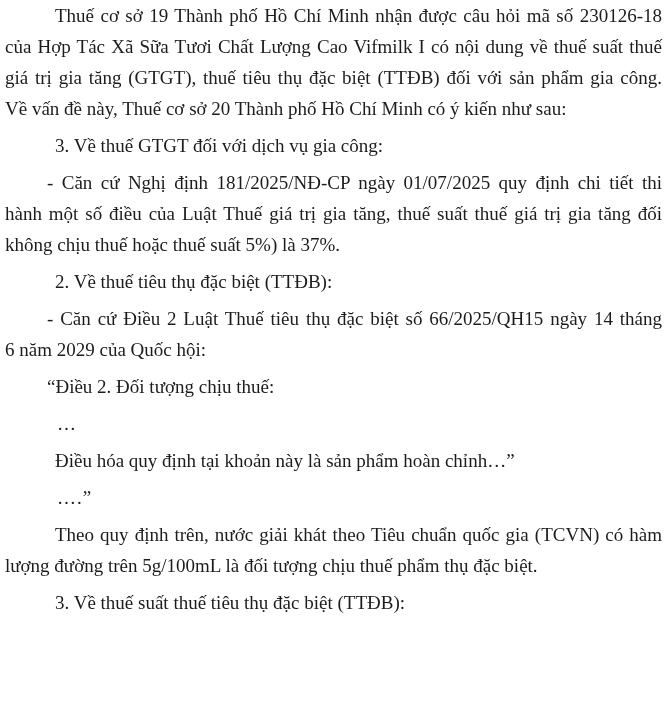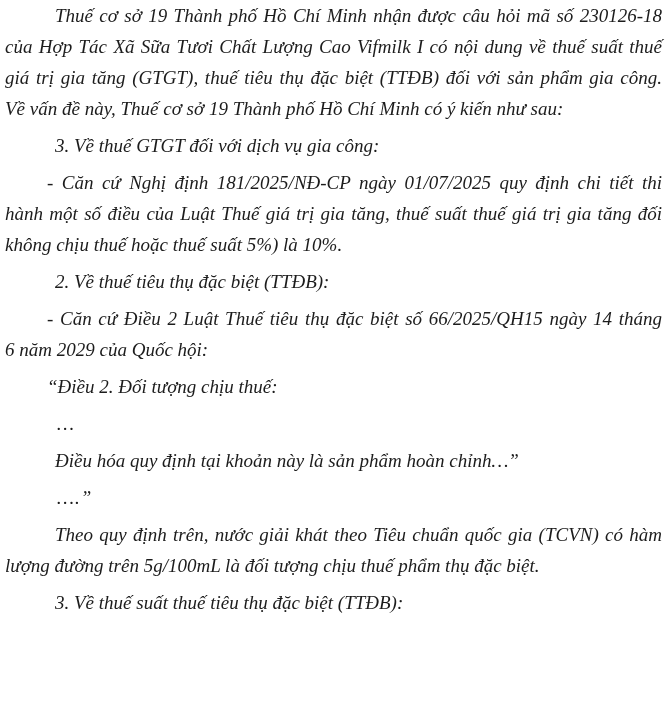--- a/index.html
+++ b/index.html
@@ -13,21 +13,20 @@
     overflow: hidden;
     font-family: "Liberation Serif", "DejaVu Serif", serif;
     font-size: 19px;
     color: #1c1c1c;
   }
   .doc {
     padding: 0 6px 0 5px;
   }
   .block {
     margin: 0 0 6px 0;
-    font-style: italic;
   }
   .block:last-child {
     margin-bottom: 0;
   }
   .ln {
     display: block;
     line-height: 31px;
     text-align: justify;
     text-align-last: left;
   }
@@ -42,31 +41,31 @@
 </style>
 </head>
 <body>
 
 <div class="doc">
 
   <p class="block">
     <span class="ln first j">Thuế cơ sở 19 Thành phố Hồ Chí Minh nhận được câu hỏi mã số 230126-18</span>
     <span class="ln j">của Hợp Tác Xã Sữa Tươi Chất Lượng Cao Vifmilk I có nội dung về thuế suất thuế</span>
     <span class="ln j">giá trị gia tăng (GTGT), thuế tiêu thụ đặc biệt (TTĐB) đối với sản phẩm gia công.</span>
-    <span class="ln">Về vấn đề này, Thuế cơ sở 19 Thành phố Hồ Chí Minh có ý kiến như sau:</span>
+    <span class="ln">Về vấn đề này, Thuế cơ sở 20 Thành phố Hồ Chí Minh có ý kiến như sau:</span>
   </p>
 
   <p class="block">
     <span class="ln first">3. Về thuế GTGT đối với dịch vụ gia công:</span>
   </p>
 
   <p class="block">
     <span class="ln first-dash j">- Căn cứ Nghị định 181/2025/NĐ-CP ngày 01/07/2025 quy định chi tiết thi</span>
     <span class="ln j">hành một số điều của Luật Thuế giá trị gia tăng, thuế suất thuế giá trị gia tăng đối</span>
-    <span class="ln">không chịu thuế hoặc thuế suất 5%) là 10%.</span>
+    <span class="ln">không chịu thuế hoặc thuế suất 5%) là 37%.</span>
   </p>
 
   <p class="block">
     <span class="ln first">2. Về thuế tiêu thụ đặc biệt (TTĐB):</span>
   </p>
 
   <p class="block">
     <span class="ln first-dash j">- Căn cứ Điều 2 Luật Thuế tiêu thụ đặc biệt số 66/2025/QH15 ngày 14 tháng</span>
     <span class="ln">6 năm 2029 của Quốc hội:</span>
   </p>

